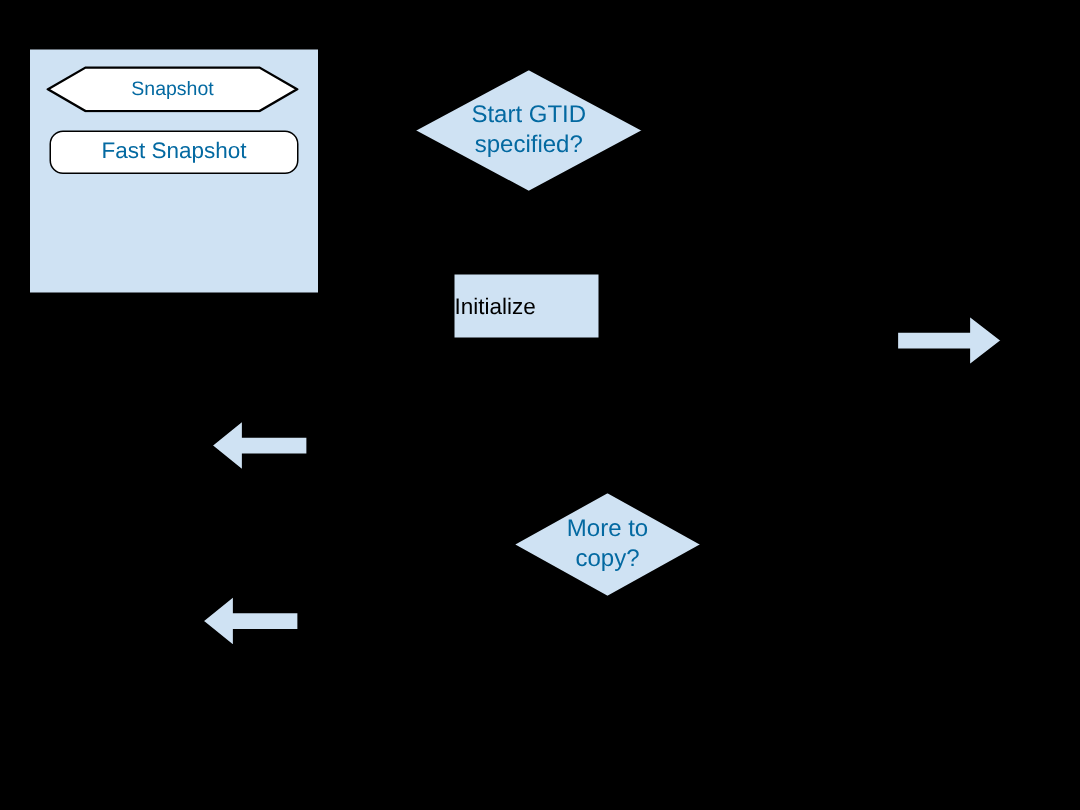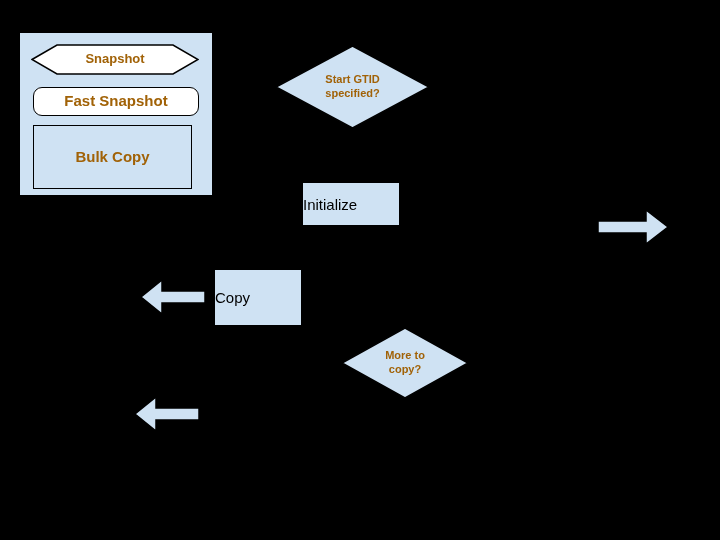--- a/index.html
+++ b/index.html
@@ -46,79 +46,72 @@
   }
   .shape-svg polygon.inner {
     fill: var(--inner-fill, #fff);
   }
   .shape-label {
     position: absolute;
     display: flex;
     flex-direction: column;
     align-items: center;
     justify-content: center;
-    color: #a16207;
+    color: #0369a1;
     text-align: center;
     line-height: 1.25;
     pointer-events: none;
-    font-weight: bold;
   }
   .rounded {
     background: var(--inner-fill, #fff);
     border: 1.5px solid var(--shape-border, #000);
     border-radius: 9px;
   }
   .plain-rect {
     background: var(--shape-fill, #cfe2f3);
     border: 1px solid var(--shape-border, #000);
   }
-  .small-text { font-size: 11px; }
+  .small-text { font-size: 16px; }
   .mid-text { font-size: 13px; }
 </style>
 </head>
 <body>
 
 <div class="canvas">
 
   <div class="panel" style="left:20px; top:33px; width:192px; height:162px;">
 
     <svg class="shape-svg" style="left:11px; top:11px;" width="168" height="31" viewBox="0 0 168 31">
       <polygon class="inner" points="1,15.5 26,1 142,1 167,15.5 142,30 26,30"></polygon>
     </svg>
     <div class="shape-label mid-text" style="left:11px; top:11px; width:168px; height:31px;">Snapshot</div>
 
     <div class="shape-label rounded" style="left:13px; top:54px; width:164px; height:27px; font-size:15px;">
       <span>Fast Snapshot</span>
     </div>
 
-    <div class="shape-label plain-rect" style="left:13px; top:92px; width:157px; height:62px; font-size:15px;">
-      <span>Bulk Copy</span>
-    </div>
   </div>
 
   <svg class="shape-svg" style="left:275px; top:45px;" width="155" height="84" viewBox="0 0 155 84">
     <polygon points="77.5,1 154,42 77.5,83 1,42"></polygon>
   </svg>
   <div class="shape-label small-text" style="left:275px; top:45px; width:155px; height:84px;">
     <span>Start GTID</span>
     <span>specified?</span>
   </div>
 
   <div class="node" style="left:302px; top:182px; width:98px; height:44px;">
     <span>Initialize</span>
   </div>
 
 
   <svg class="shape-svg" style="left:597px; top:209px;" width="72" height="36" viewBox="0 0 72 36">
     <polygon points="1,12 49,12 49,1 71,18 49,35 49,24 1,24"></polygon>
   </svg>
 
-  <div class="node" style="left:214px; top:269px; width:88px; height:57px;">
-    <span>Copy</span>
-  </div>
 
   <svg class="shape-svg" style="left:140px; top:279px;" width="66" height="36" viewBox="0 0 66 36">
     <polygon points="65,12 22,12 22,1 1,18 22,35 22,24 65,24"></polygon>
   </svg>
 
   <svg class="shape-svg" style="left:341px; top:327px;" width="128" height="72" viewBox="0 0 128 72">
     <polygon points="64,1 127,36 64,71 1,36"></polygon>
   </svg>
   <div class="shape-label small-text" style="left:341px; top:327px; width:128px; height:72px;">
     <span>More to</span>

